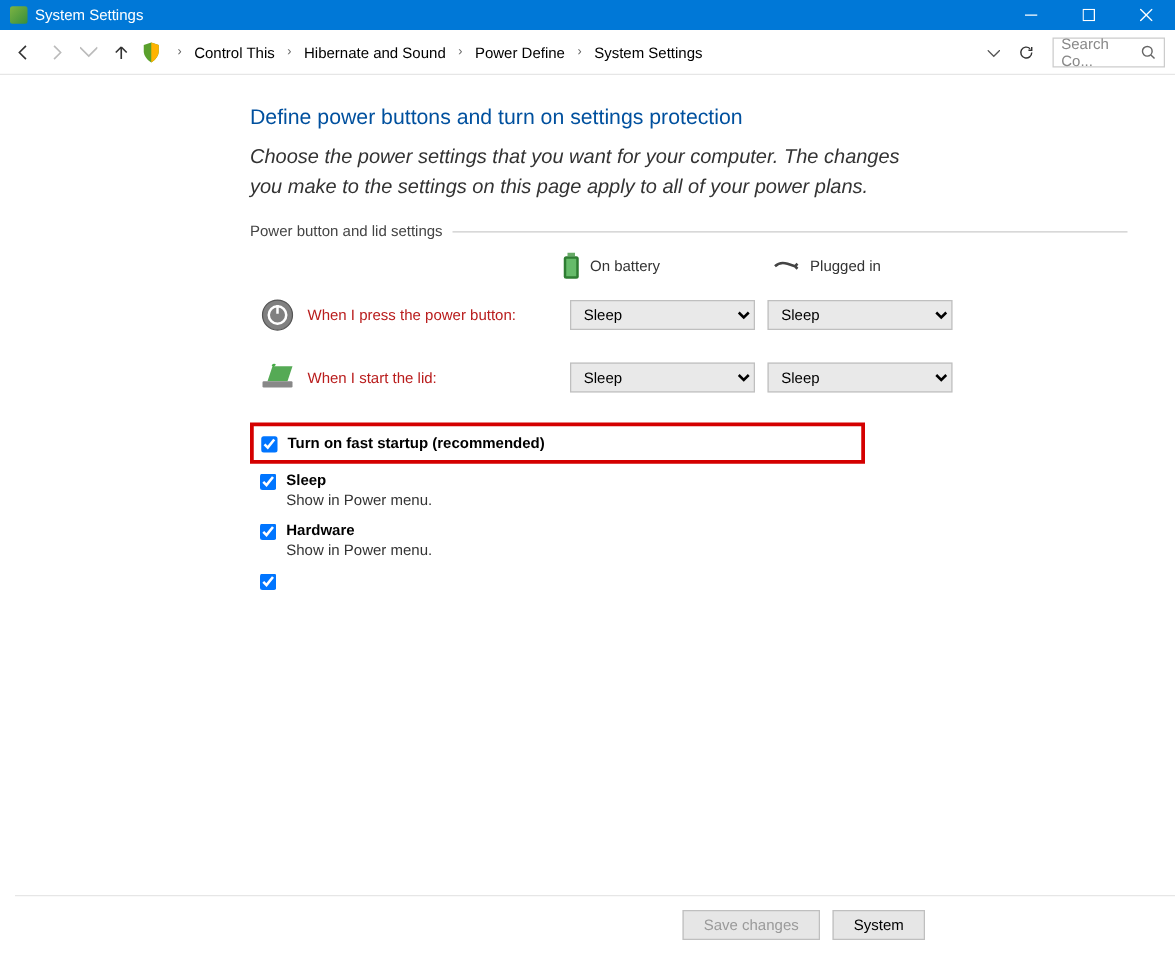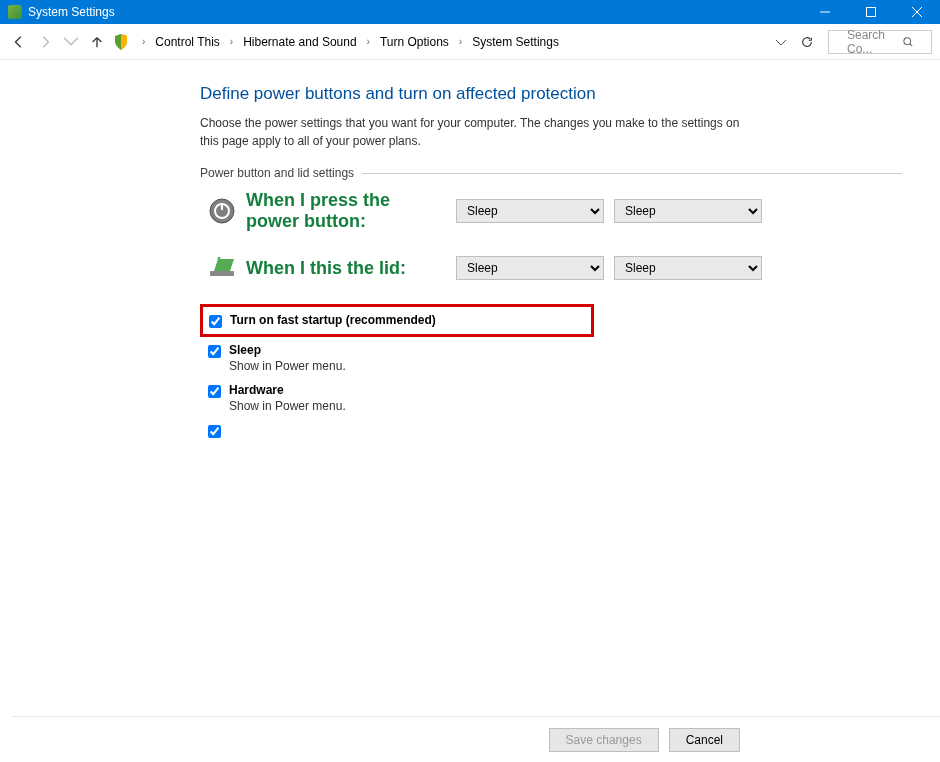--- a/index.html
+++ b/index.html
@@ -17,49 +17,49 @@
     .toolbar { height: 36px; border-bottom: 1px solid #e6e6e6; display: flex; align-items: center; padding: 0 8px; font-size: 12px; color:#333; gap:4px; }
     .nav-arrow { width: 22px; height: 22px; display:flex; align-items:center; justify-content:center; color:#555; }
     .nav-arrow.disabled { color:#bbb; }
     .nav-arrow svg { width:14px; height:14px; }
     .shield-icon { width:18px; height:18px; }
     .breadcrumb { display:flex; align-items:center; gap:2px; flex:1; padding:0 4px; }
     .breadcrumb .chev { color:#666; font-size:10px; padding:0 4px; }
     .breadcrumb .crumb { padding:2px 4px; color:#000; }
     .toolbar .dropdown-chevron { color:#555; padding:0 6px; }
     .refresh-btn svg { width:14px; height:14px; }
-    .search-box { width: 104px; height:24px; border:1px solid #ccc; display:flex; align-items:center; padding:0 18px; font-size:12px; color:#888; margin-left:6px; justify-content:space-between; }
+    .search-box { width: 90px; height:24px; border:1px solid #ccc; display:flex; align-items:center; padding:0 6px; font-size:12px; color:#888; margin-left:6px; justify-content:space-between; }
     .search-box .mag { width:12px; height:12px; }
 
     
     .content { flex:1; padding: 24px 0 0 200px; overflow:auto; }
     .heading { color:#00509e; font-size:17px; margin-bottom:10px; }
-    .desc { font-size:12px; color:#333; max-width:540px; line-height:1.5; margin-bottom:16px; }
+    .desc { font-size:16px; color:#333; max-width:540px; line-height:1.5; margin-bottom:16px;font-style:italic; }
 
     .section-row { display:flex; align-items:center; font-size:12px; color:#444; margin:8px 0 10px;text-align:right; }
     .section-row .line { flex:1; height:1px; background:#ccc; margin-left:8px; max-width:540px; }
 
     .mode-header { display:flex; align-items:center; font-size:12px; color:#333; margin-left:250px; gap:90px; margin-bottom:14px; }
     .mode-header .mode { display:flex; align-items:center; gap:8px; }
     .battery-icon { width:14px; height:22px; }
     .plug-icon { width:22px; height:12px; }
 
     .setting-row { display:flex; align-items:center; gap:10px; margin-bottom:22px; }
     .setting-row .lead-icon { width:28px; height:28px; display:flex; align-items:center; justify-content:center; margin-left:8px; }
-    .setting-row .label { font-size:18px; color:#15803d; width:200px;font-weight:bold; }
+    .setting-row .label { font-size:12px; color:#b91c1c; width:200px; }
     .setting-row select { width:148px; height:24px; background:#e9e9e9; border:1px solid #bfbfbf; font-size:12px; padding:2px 6px; }
 
     .shutdown-list { margin-top:4px; }
     .shutdown-item { display:flex; align-items:flex-start; gap:8px; margin:6px 0 10px 8px; font-size:12px; }
     .shutdown-item input[type=checkbox] { margin-top:2px; width:13px; height:13px; }
     .shutdown-item .texts .t-title { font-weight:bold; color:#000; }
     .shutdown-item .texts .t-desc { color:#333; margin-top:2px; }
     .shutdown-item .texts .t-desc a { color:#0066cc; text-decoration:underline; }
 
-    .highlight-box { border:3px solid #d40000; padding:6px 6px 6px 6px; width:394px; margin-bottom:6px; }
+    .highlight-box { border:3px solid #d40000; padding:6px 6px 6px 6px; width:492px; margin-bottom:6px; }
 
     
     .footer { height:46px; border-top:1px solid #e6e6e6; display:flex; align-items:center; justify-content:flex-end; padding-right:200px; gap:10px;margin-left:12px; }
     .footer button { height:24px; padding:0 16px; font-size:12px; background:#e6e6e6; border:1px solid #bfbfbf; }
     .footer button.disabled { color:#9a9a9a; }
   </style>
 </head>
 <body>
 
 <div class="titlebar">
@@ -108,21 +108,21 @@
   <svg class="shield-icon" viewBox="0 0 18 18">
       <path d="M9 1 L15 3 L15 8 C15 12 12 15 9 17 C6 15 3 12 3 8 L3 3 Z" fill="#5aa02c"></path>
       <path d="M9 1 L15 3 L15 8 C15 12 12 15 9 17 L9 1 Z" fill="#ffb300"></path>
     </svg>
   <div class="breadcrumb">
     <span class="chev">›</span>
     <span class="crumb">Control This</span>
     <span class="chev">›</span>
     <span class="crumb">Hibernate and Sound</span>
     <span class="chev">›</span>
-    <span class="crumb">Turn Options</span>
+    <span class="crumb">Power Define</span>
     <span class="chev">›</span>
     <span class="crumb">System Settings</span>
   </div>
   <div class="dropdown-chevron"><svg width="10" height="6" viewBox="0 0 10 6">
         <path d="M0 0 L5 5 L10 0" fill="none" stroke="#555" stroke-width="1"></path>
       </svg></div>
   <div class="nav-arrow refresh-btn">
       <svg viewBox="0 0 16 16">
         <path d="M13 8 A5 5 0 1 1 11.5 4.5 M13 3 L13 6 L10 6" fill="none" stroke="#333" stroke-width="1.3"></path>
       </svg>
@@ -130,28 +130,44 @@
   <div class="search-box">
     <span>Search Co...</span>
     <svg class="mag" viewBox="0 0 12 12">
         <circle cx="5" cy="5" r="4" fill="none" stroke="#666" stroke-width="1.2"></circle>
         <line x1="8" y1="8" x2="11" y2="11" stroke="#666" stroke-width="1.2"></line>
       </svg>
   </div>
 </div>
 
 <div class="content">
-  <div class="heading">Define power buttons and turn on affected protection</div>
+  <div class="heading">Define power buttons and turn on settings protection</div>
   <div class="desc">Choose the power settings that you want for your computer. The changes you make to the settings on this page apply to all of your power plans.</div>
 
   <div class="section-row">
     <span>Power button and lid settings</span>
       <div class="line"></div>
   </div>
 
+  <div class="mode-header">
+    <div class="mode">
+      <svg class="battery-icon" viewBox="0 0 14 22">
+          <rect x="4" y="0" width="6" height="3" fill="#6a6"></rect>
+          <rect x="1" y="3" width="12" height="18" rx="2" fill="#2e7d32"></rect>
+          <rect x="3" y="5" width="8" height="14" fill="#66bb6a"></rect>
+        </svg>
+      <span>On battery</span>
+    </div>
+    <div class="mode">
+      <svg class="plug-icon" viewBox="0 0 22 12">
+          <path d="M2 6 Q6 2 12 4 L18 6 L20 4 M18 6 L20 8" fill="none" stroke="#444" stroke-width="2"></path>
+        </svg>
+      <span>Plugged in</span>
+    </div>
+  </div>
 
   <div class="setting-row">
     <div class="lead-icon">
       <svg width="26" height="26" viewBox="0 0 26 26">
           <circle cx="13" cy="13" r="12" fill="#808080"></circle>
           <circle cx="13" cy="13" r="12" fill="none" stroke="#555" stroke-width="1"></circle>
           <circle cx="13" cy="13" r="7" fill="none" stroke="#fff" stroke-width="2"></circle>
           <line x1="13" y1="5" x2="13" y2="12" stroke="#fff" stroke-width="2"></line>
         </svg>
     </div>
@@ -161,21 +177,21 @@
   </div>
 
   <div class="setting-row">
     <div class="lead-icon">
       <svg width="28" height="22" viewBox="0 0 28 22">
           <path d="M6 14 L22 14 L26 2 L10 2 Z" fill="#5a5"></path>
           <rect x="2" y="14" width="24" height="5" rx="1" fill="#888"></rect>
           <path d="M12 0 L10 2" stroke="#4a4" stroke-width="2"></path>
         </svg>
     </div>
-    <div class="label">When I this the lid:</div>
+    <div class="label">When I start the lid:</div>
     <select><option selected="">Sleep</option></select>
     <select><option selected="">Sleep</option></select>
   </div>
 
 
   <div class="shutdown-list">
     <div class="highlight-box">
       <div class="shutdown-item" style="margin:0">
         <input type="checkbox" checked="" style="">
         <div class="texts">
@@ -198,14 +214,14 @@
       </div>
     </div>
     <div class="shutdown-item">
       <input type="checkbox" checked="" style="">
     </div>
   </div>
 </div>
 
 <div class="footer">
   <button class="disabled">Save changes</button>
-  <button>Cancel</button>
+  <button>System</button>
 </div>
 
 </body></html>

